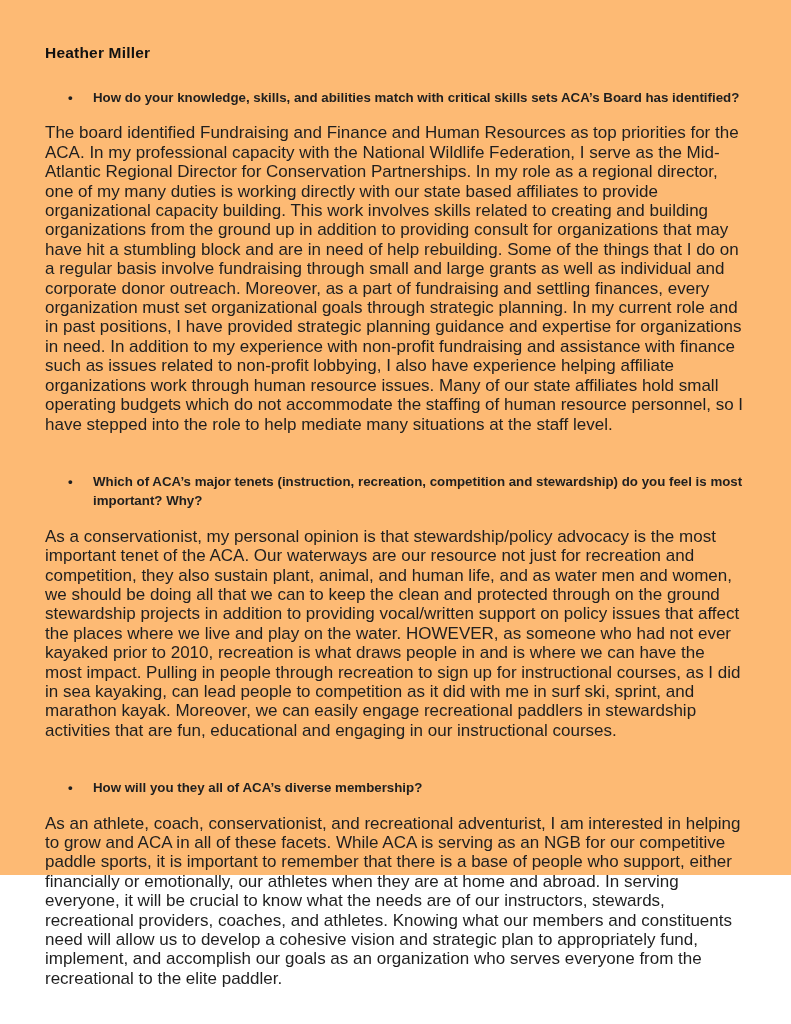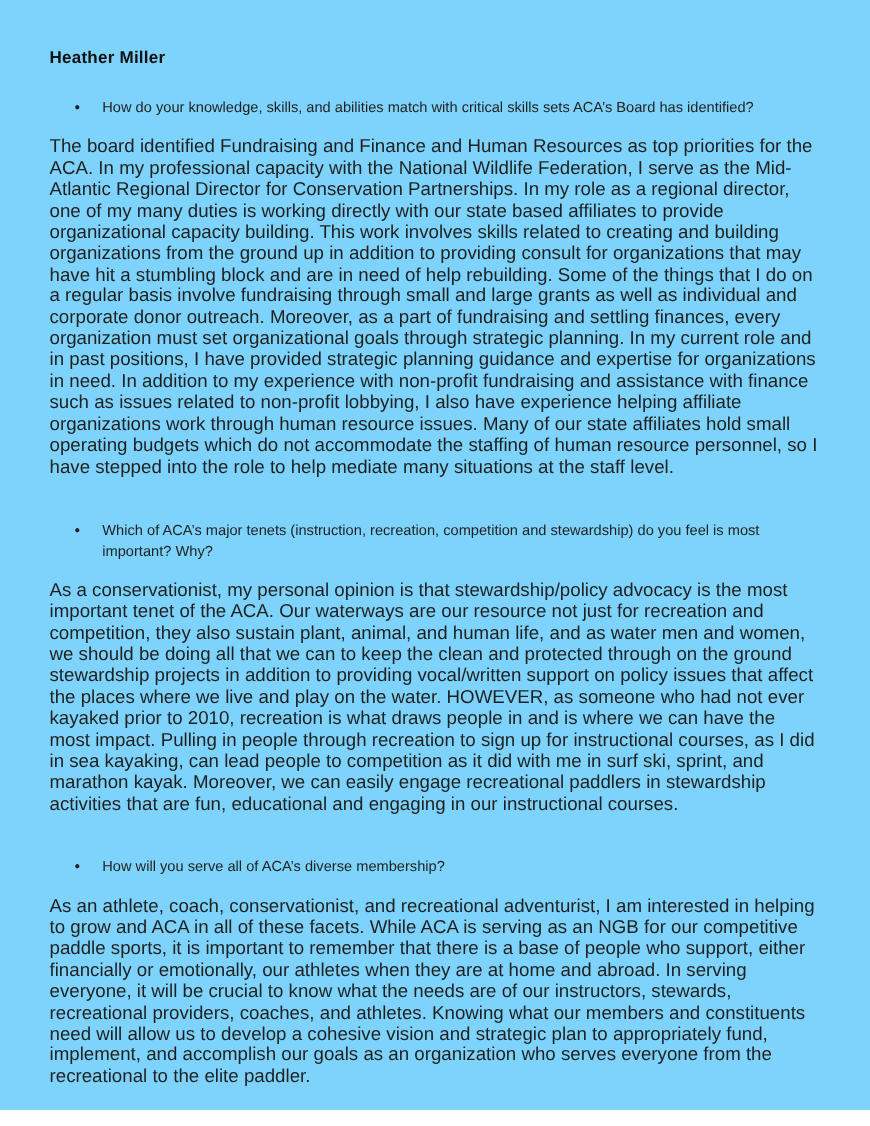--- a/index.html
+++ b/index.html
@@ -10,23 +10,23 @@
   body {
     width: 791px;
     height: 1024px;
     overflow: hidden;
     font-family: "Liberation Sans", "DejaVu Sans", sans-serif;
     color: #1f1f1f;
   }
   .page {
     box-sizing: border-box;
     width: 791px;
-    height: 1009px;
+    height: 875px;
     padding: 44px 45px 40px 45px;
-    background: #7dd3fc;
+    background: #fdba74;
   }
   .doc-title {
     font-size: 15.5px;
     font-weight: bold;
     color: #111111;
     margin: 0 0 26px 0;
     letter-spacing: 0.2px;
   }
   .question-item {
     display: flex;
@@ -39,21 +39,21 @@
     width: 25px;
     font-size: 13.3px;
     line-height: 19.4px;
     font-weight: bold;
     color: #1f1f1f;
   }
   .question-text {
     flex: 1 1 auto;
     font-size: 13.3px;
     line-height: 19.4px;
-    font-weight: normal;
+    font-weight: bold;
     color: #1f1f1f;
   }
   .answer {
     font-size: 17px;
     line-height: 19.4px;
     margin: 0 0 0 0;
     color: #1f1f1f;
   }
   .gap-after-answer {
     height: 38px;
@@ -82,18 +82,18 @@
     <span class="bullet">•</span>
     <span class="question-text">Which of ACA’s major tenets (instruction, recreation, competition and stewardship) do you feel is most important? Why?</span>
   </div>
   <div class="gap-small"></div>
   <p class="answer">As a conservationist, my personal opinion is that stewardship/policy advocacy is the most important tenet of the ACA. Our waterways are our resource not just for recreation and competition, they also sustain plant, animal, and human life, and as water men and women, we should be doing all that we can to keep the clean and protected through on the ground stewardship projects in addition to providing vocal/written support on policy issues that affect the places where we live and play on the water.  HOWEVER, as someone who had not ever kayaked prior to 2010, recreation is what draws people in and is where we can have the most impact. Pulling in people through recreation to sign up for instructional courses, as I did in sea kayaking, can lead people to competition as it did with me in surf ski, sprint, and marathon kayak. Moreover, we can easily engage recreational paddlers in stewardship activities that are fun, educational and engaging in our instructional courses.</p>
 
   <div class="gap-after-answer"></div>
 
   <div class="question-item">
     <span class="bullet">•</span>
-    <span class="question-text">How will you serve all of ACA’s diverse membership?</span>
+    <span class="question-text">How will you they all of ACA’s diverse membership?</span>
   </div>
   <div class="gap-small"></div>
   <p class="answer">As an athlete, coach, conservationist, and recreational adventurist, I am interested in helping to grow and ACA in all of these facets. While ACA is serving as an NGB for our competitive paddle sports, it is important to remember that there is a base of people who support, either financially or emotionally, our athletes when they are at home and abroad. In serving everyone, it will be crucial to know what the needs are of our instructors, stewards, recreational providers, coaches, and athletes. Knowing what our members and constituents need will allow us to develop a cohesive vision and strategic plan to appropriately fund, implement, and accomplish our goals as an organization who serves everyone from the recreational to the elite paddler.</p>
 
 </div>
 
 </body></html>

